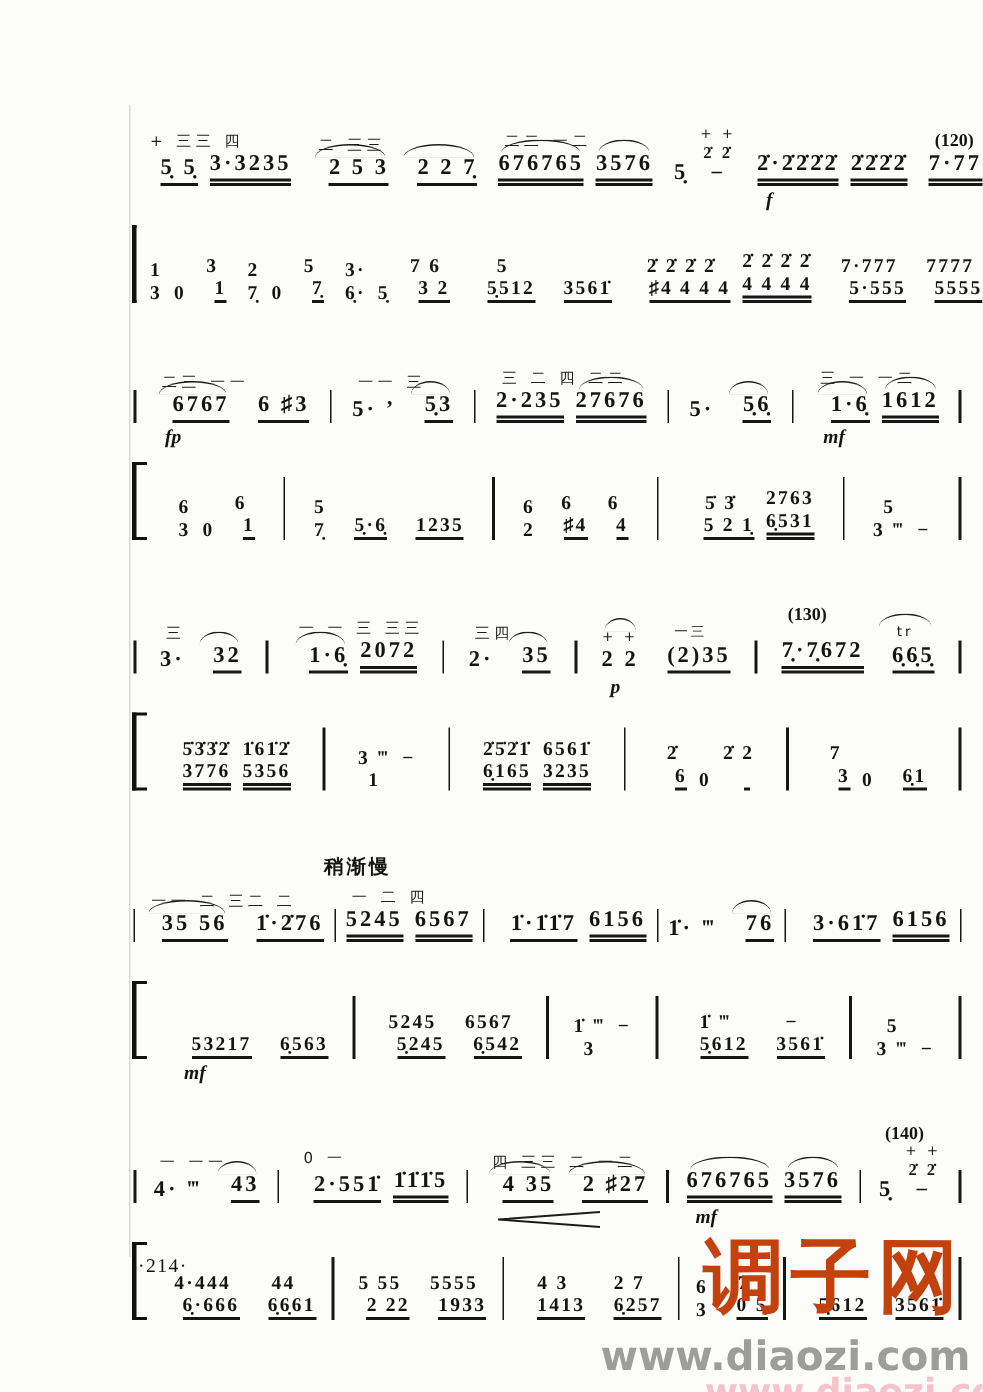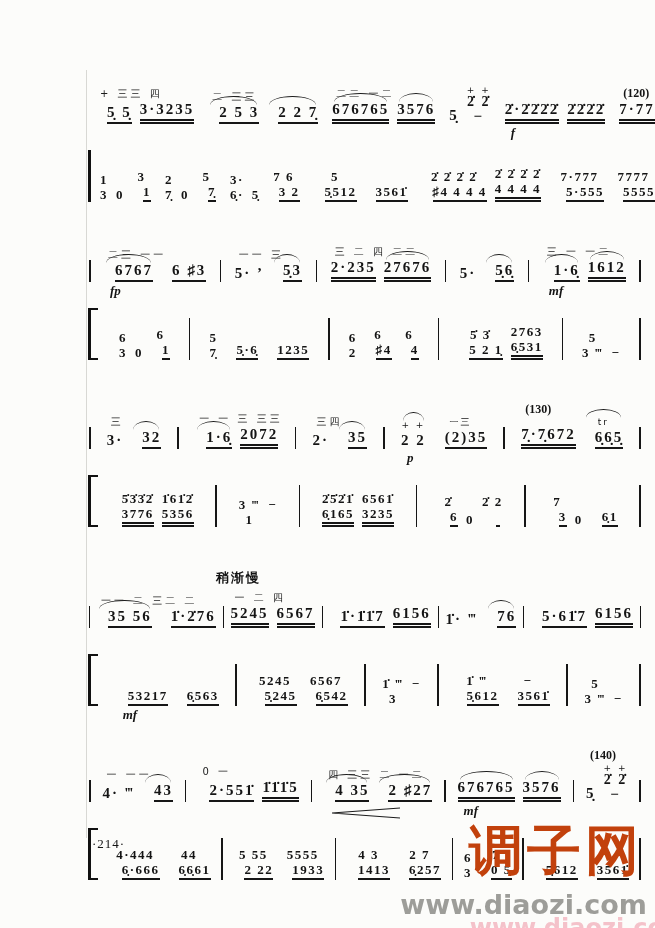--- a/index.html
+++ b/index.html
@@ -18,21 +18,21 @@
   .msup{height:15px;display:flex;align-items:flex-end;gap:10px;padding-left:8px;}
   .fing{font-size:10px;letter-spacing:3px;font-family:"DejaVu Sans",sans-serif;color:#1b1b1b;}
   .tempo{font-weight:700;font-size:12px;letter-spacing:0;font-family:"Liberation Serif",serif;}
   .units{display:flex;align-items:flex-end;}
   .msub{position:absolute;bottom:-17px;left:10px;display:flex;gap:8px;align-items:center;}
   .dyn{font-style:italic;font-weight:700;font-size:13px;}
   .unit{display:flex;flex-direction:column;align-items:center;position:relative;margin:0 4px;}
   .usup{font-size:9px;line-height:11px;height:11px;letter-spacing:2px;font-family:"DejaVu Sans",sans-serif;}
   .ut,.stk-top,.stk-bot{font-weight:700;white-space:pre;letter-spacing:2px;}
   .melody .ut{font-size:15px;}
-  .melody .stk-top{font-size:14px;line-height:12px;}
+  .melody .stk-top{font-size:11px;line-height:12px;}
   .melody .stk-bot{font-size:15px;line-height:16px;}
   .bass .stk-top,.bass .stk-bot{font-size:13px;line-height:15px;letter-spacing:1.5px;}
   .u1{border-bottom:2px solid #161616;padding-bottom:1px;margin-left:11px;}
   .u2{border-bottom:5px double #161616;padding-bottom:1px;}
   .arc::before{content:"";position:absolute;top:-8px;left:2px;right:2px;height:8px;
                border-top:1.6px solid #1c1c1c;
                border-top-left-radius:50% 100%;border-top-right-radius:50% 100%;}
   .unit .usup + .ut{margin-top:1px;}
   .barline{width:1.5px;background:#161616;margin:0 1px;}
   .melody .barline{height:22px;}
@@ -620,21 +620,21 @@
               <div class="unit arc">
                 <div class="ut u1">76</div>
               </div>
             </div>
           </div>
           <div class="barline"></div>
           <div class="measure">
             <div class="msup"></div>
             <div class="units">
               <div class="unit">
-                <div class="ut u1">5·61̇7</div>
+                <div class="ut u1">3·61̇7</div>
               </div>
               <div class="unit">
                 <div class="ut u2">6156</div>
               </div>
             </div>
           </div>
           <div class="barline"></div>
         </div>
         <div class="line bass">
           <div class="bracket"></div>

